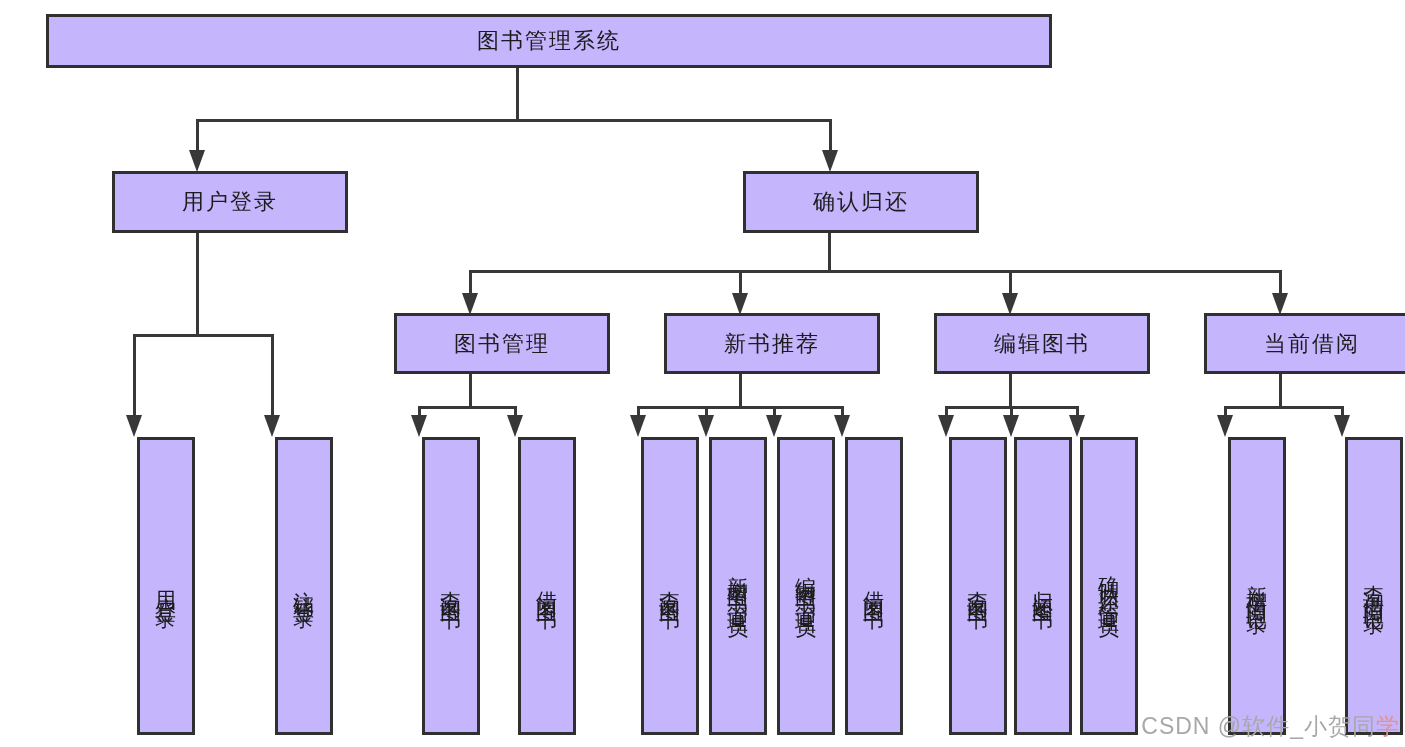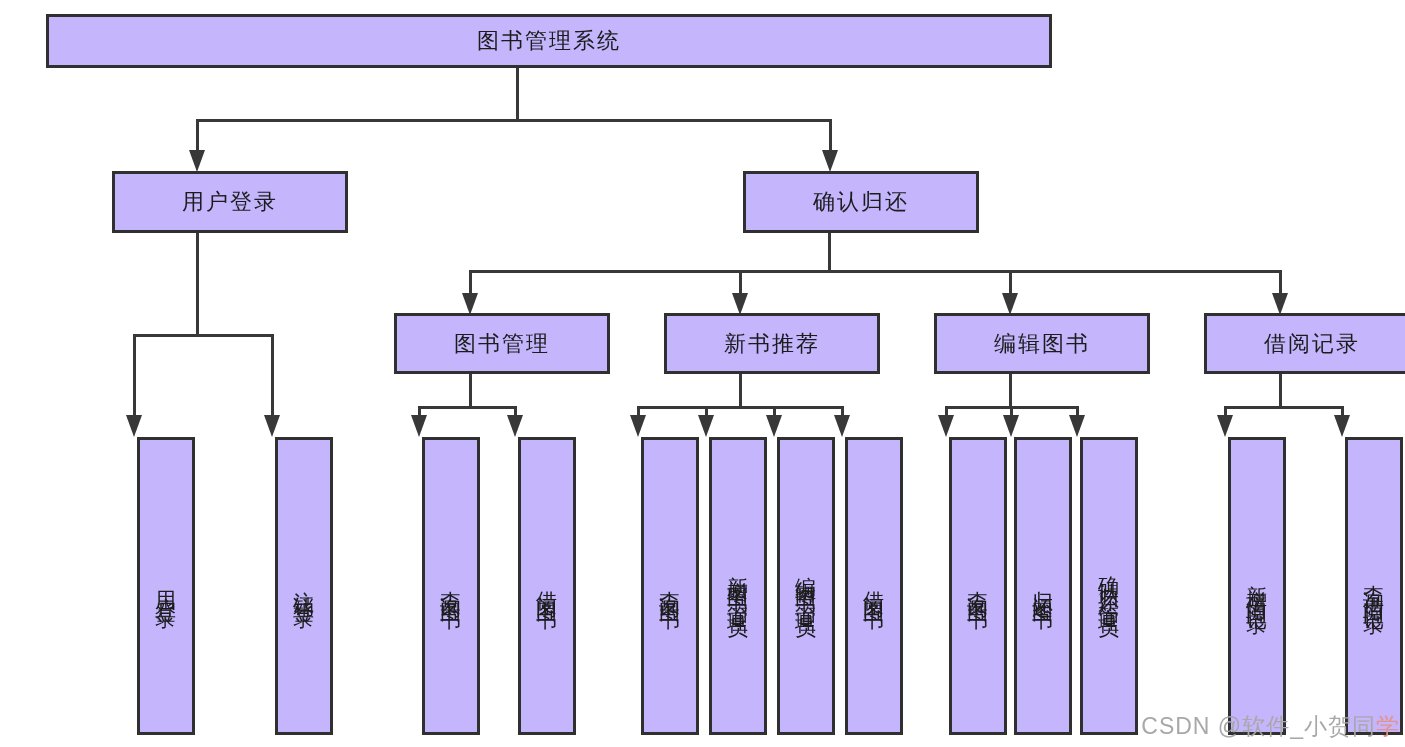--- a/index.html
+++ b/index.html
@@ -80,21 +80,21 @@
 <div class="box" style="left:362px;top:313px;width:216px;height:61px">
   <span>图书管理</span>
 </div>
 <div class="box" style="left:632px;top:313px;width:216px;height:61px">
   <span>新书推荐</span>
 </div>
 <div class="box" style="left:902px;top:313px;width:216px;height:61px">
   <span>编辑图书</span>
 </div>
 <div class="box" style="left:1172px;top:313px;width:216px;height:61px">
-  <span>借阅记录</span>
+  <span>当前借阅</span>
 </div>
 
 <div class="vl" style="left:469px;top:374px;height:35px"></div>
 <div class="hl" style="left:418px;top:406px;width:99px"></div>
 <div class="vl" style="left:418px;top:406px;height:10px"></div>
 <div class="ah" style="left:411px;top:415px"></div>
 <div class="vl" style="left:514px;top:406px;height:10px"></div>
 <div class="ah" style="left:507px;top:415px"></div>
 
 <div class="vl" style="left:739px;top:374px;height:35px"></div>

